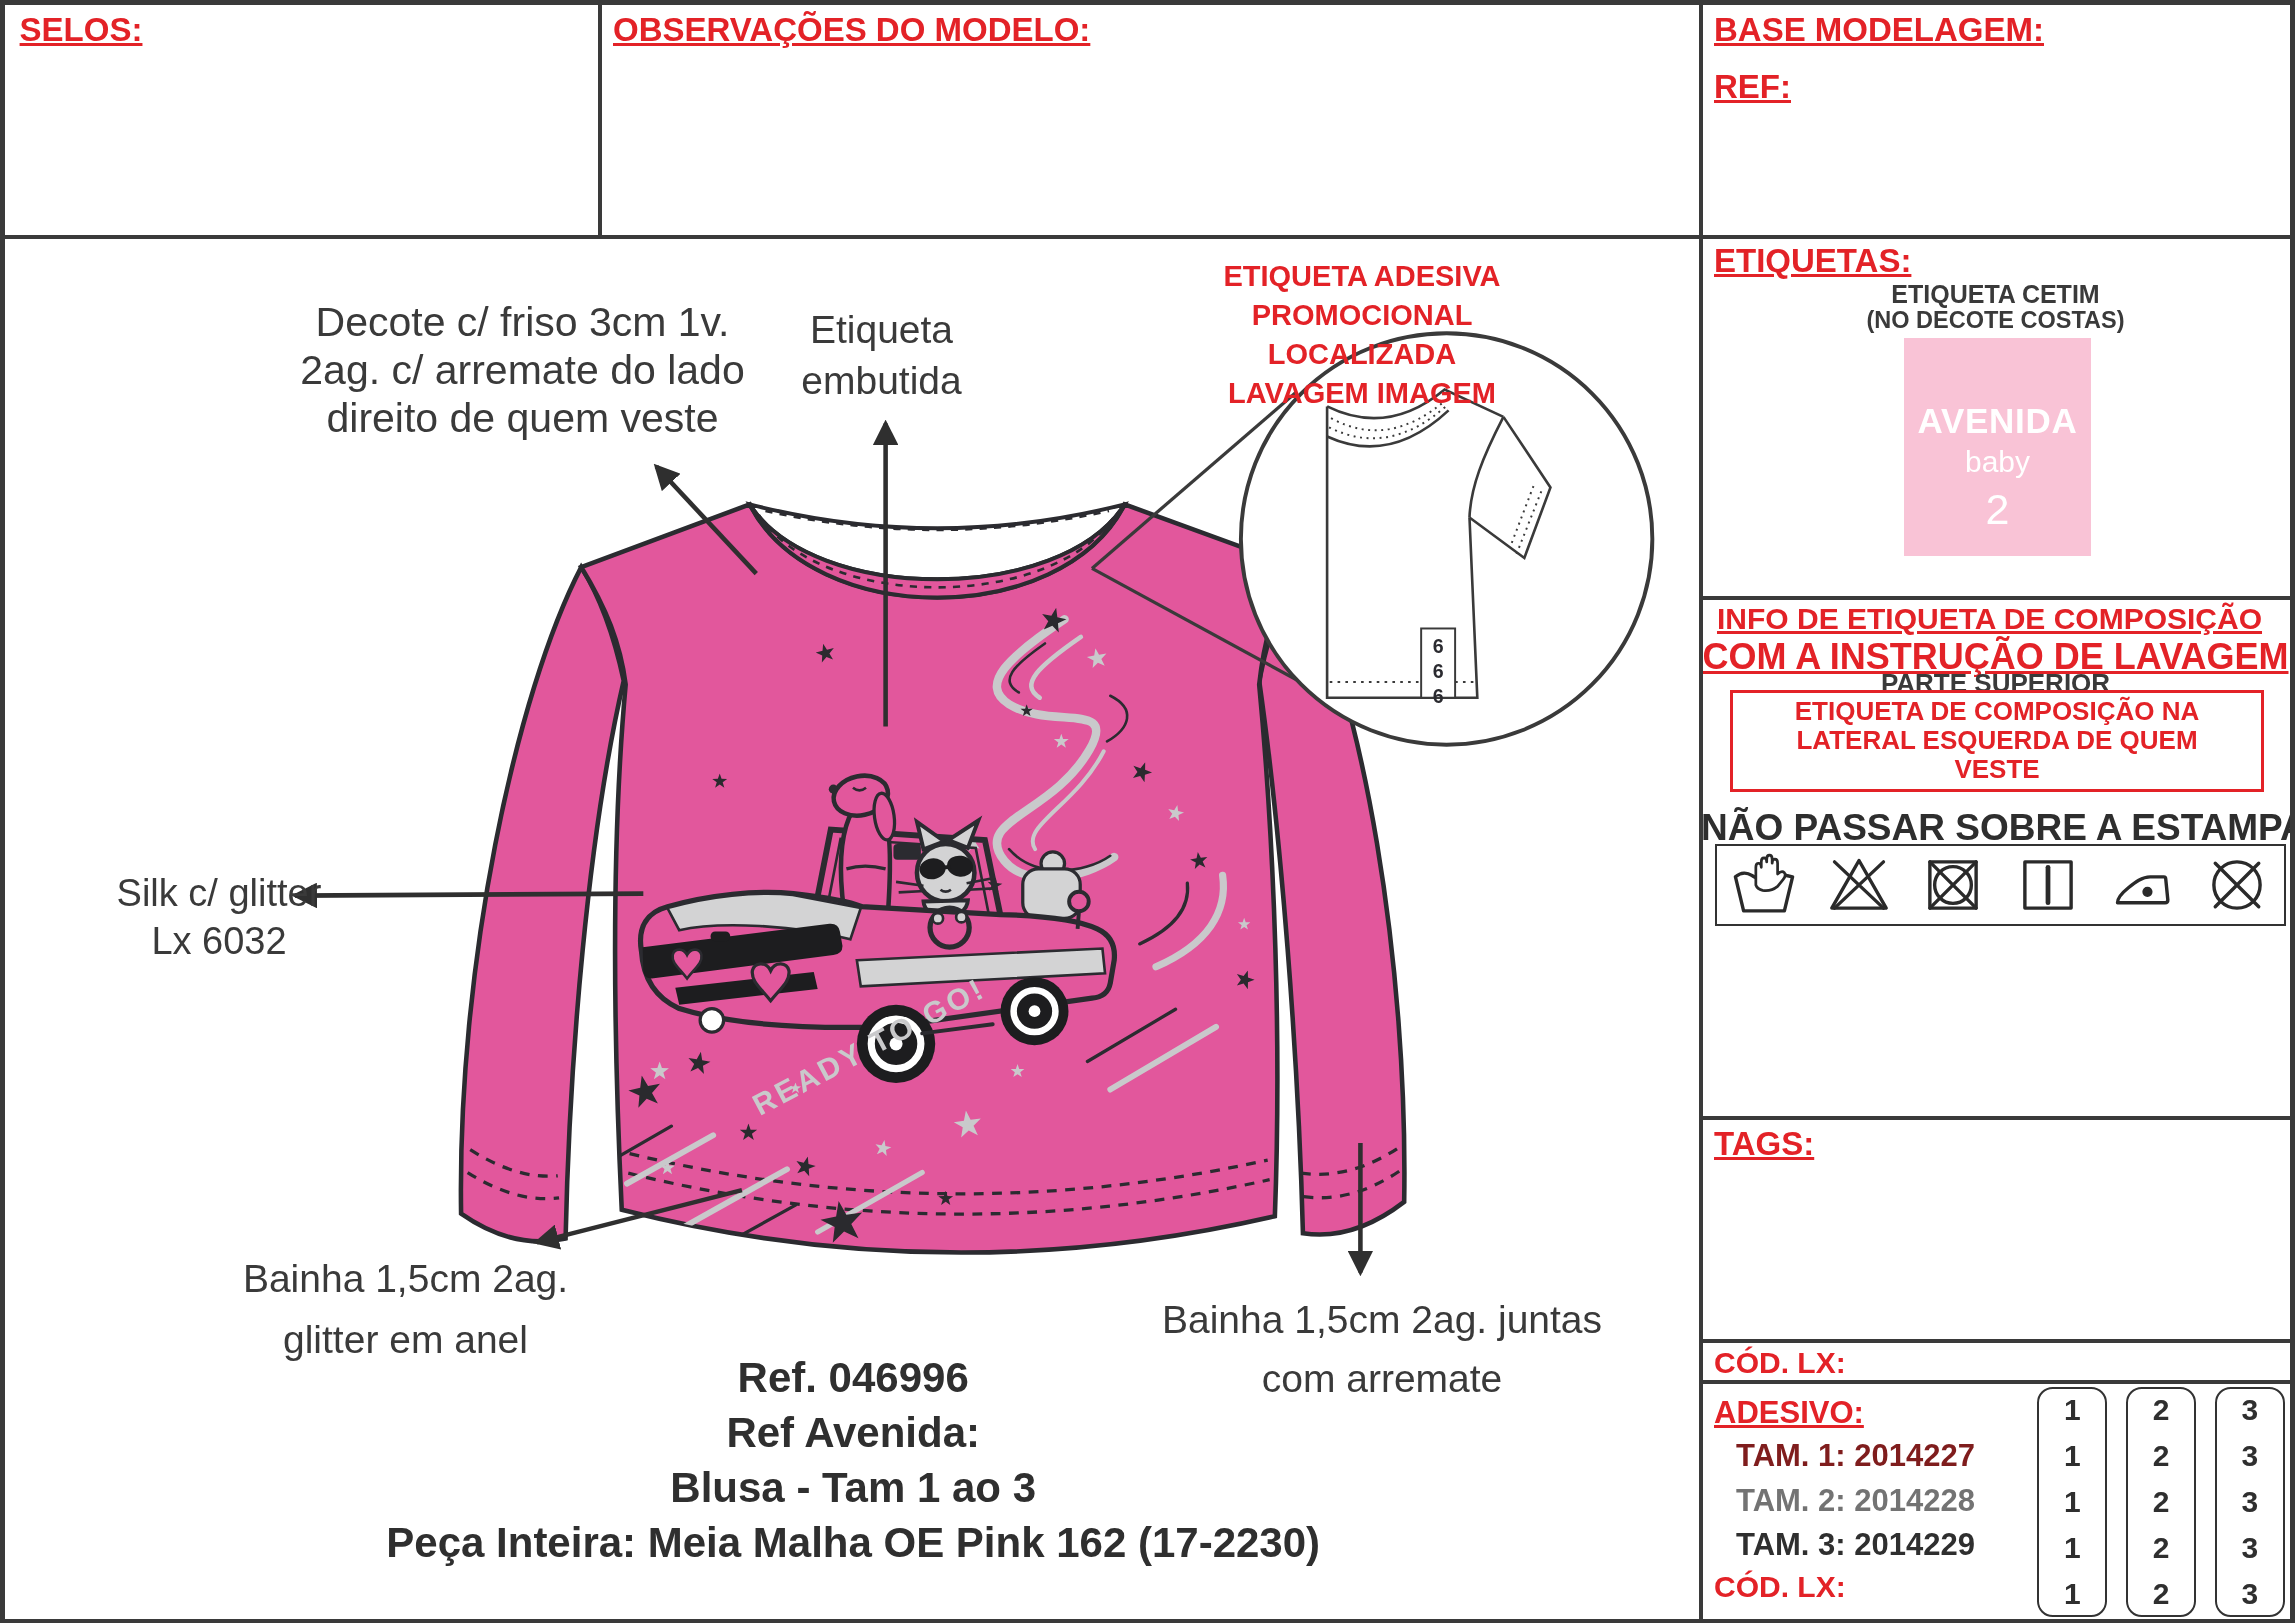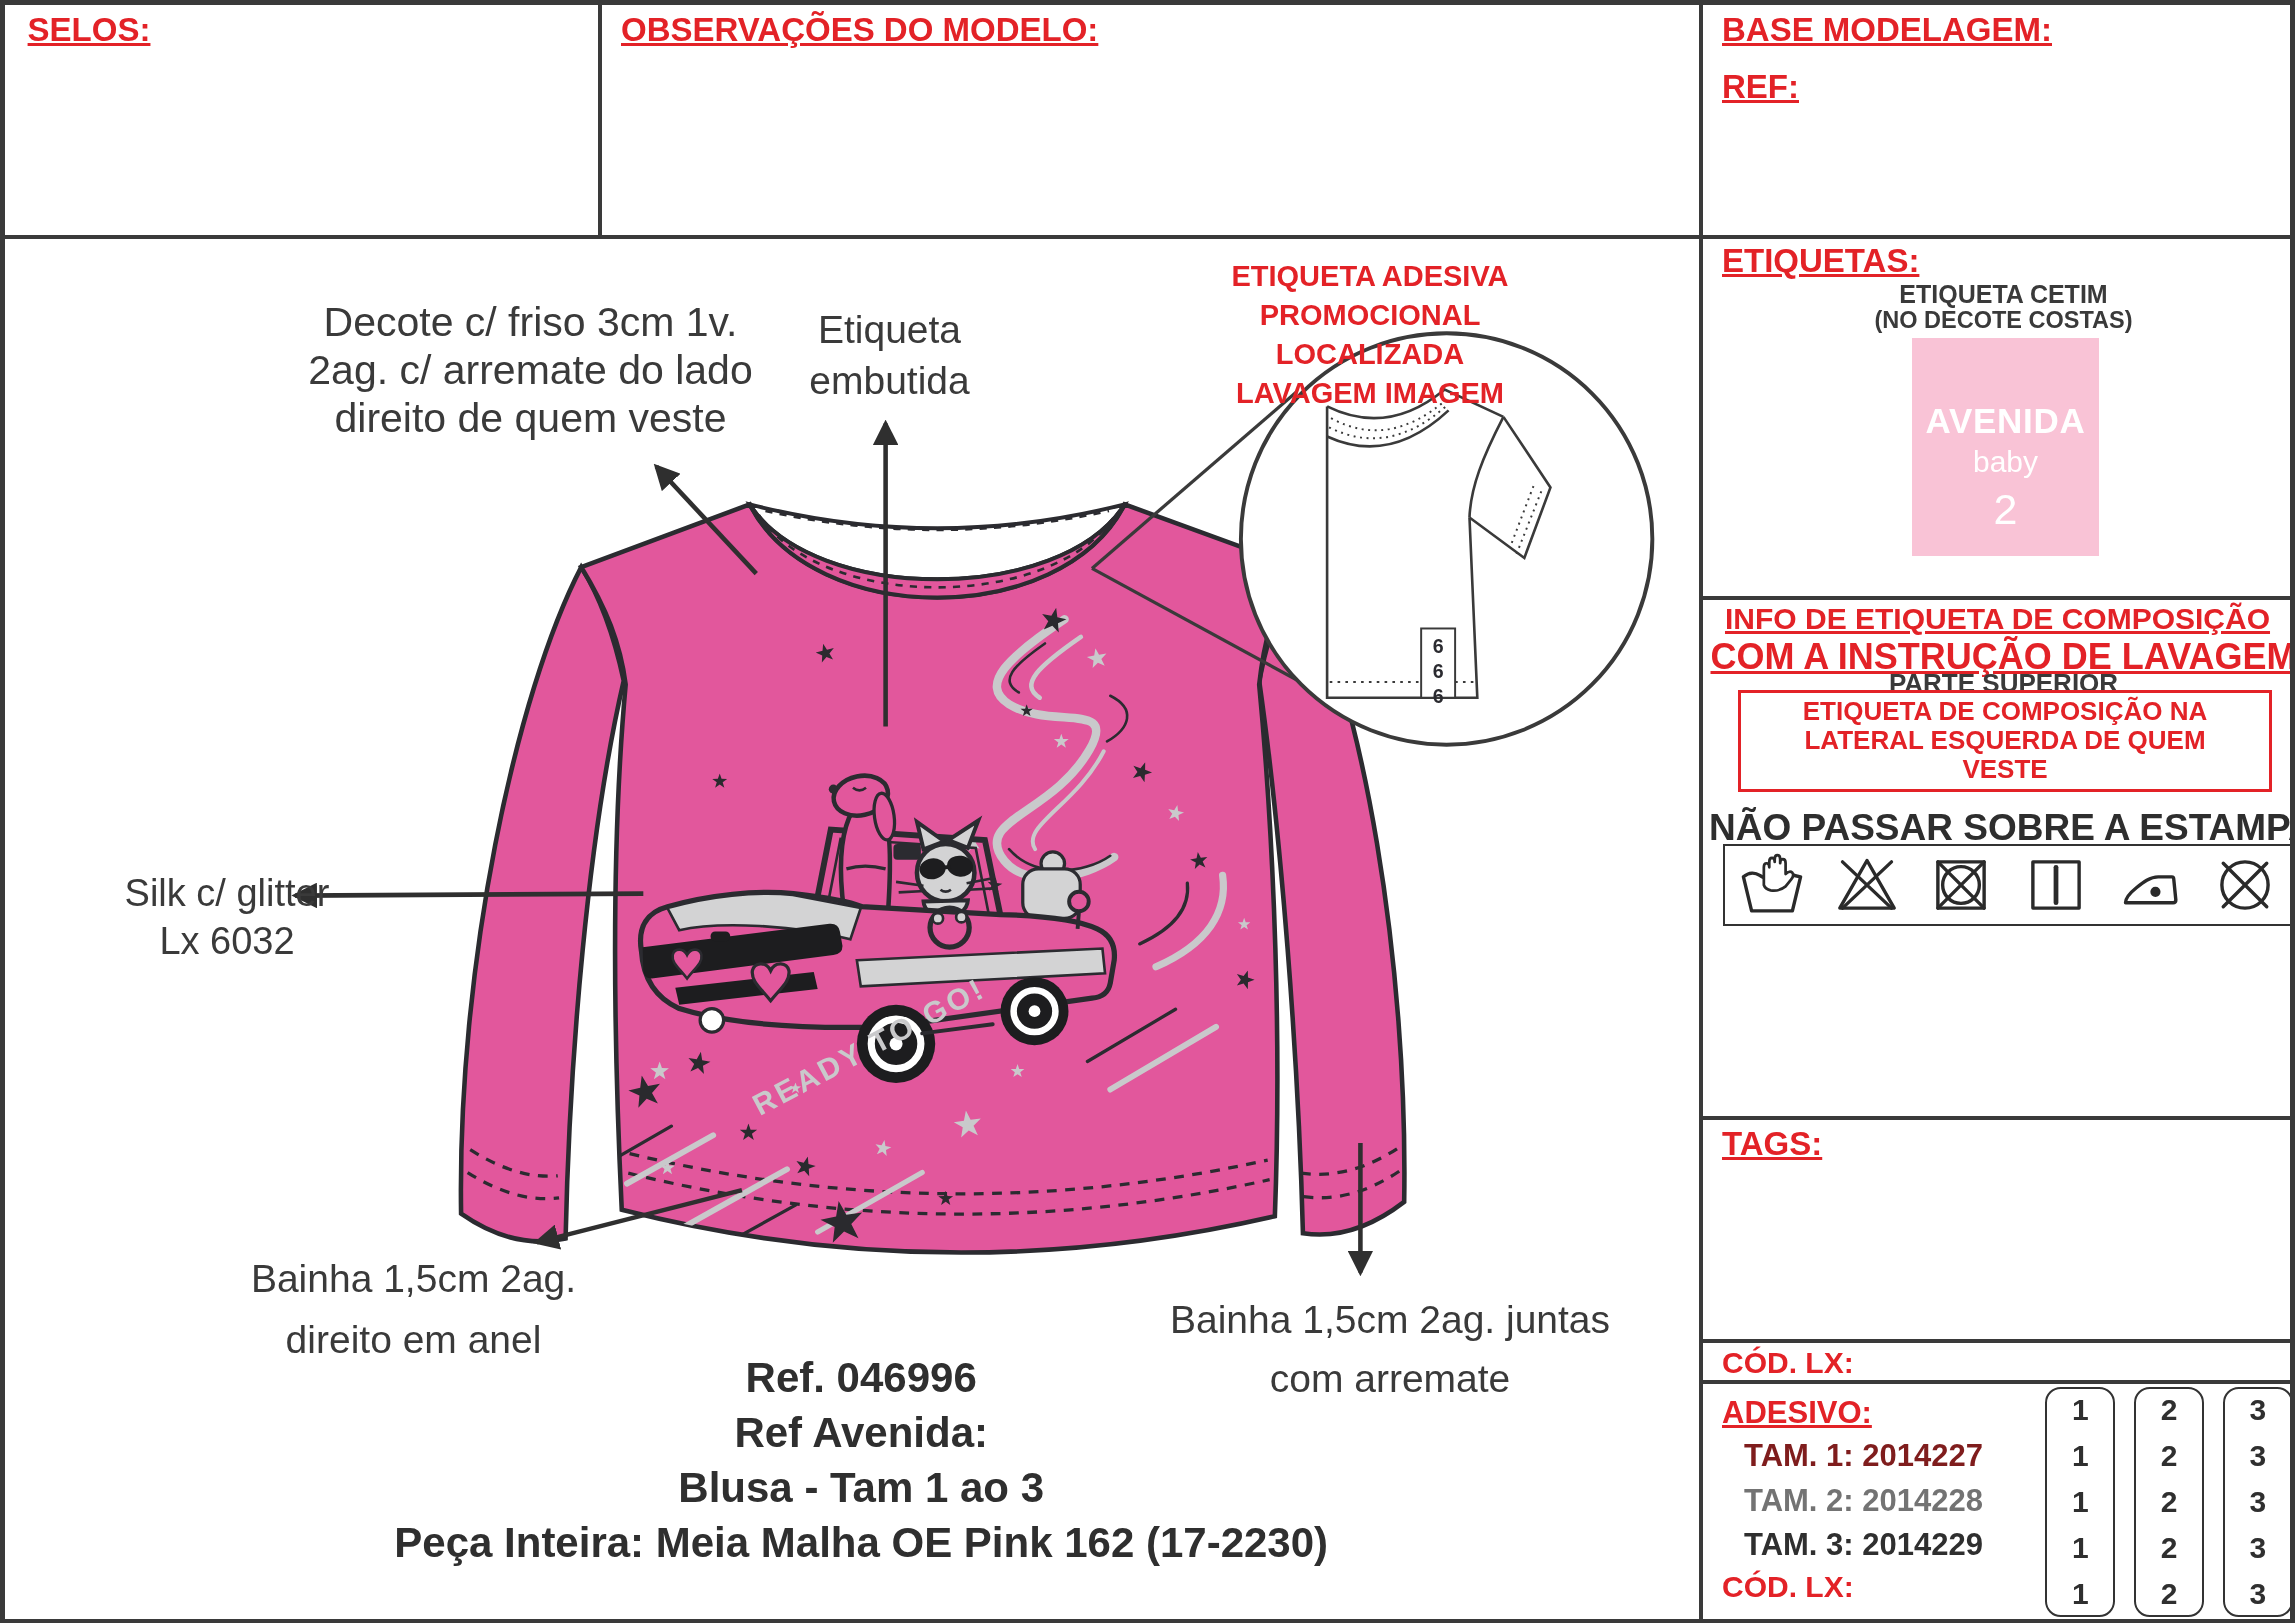--- a/index.html
+++ b/index.html
@@ -1,18 +1,18 @@
 <!DOCTYPE html>
 <html style="font-size:10.5px"><head>
 <meta charset="utf-8">
 <style>
   html,body{margin:0;padding:0;}
   body{width:2295px;height:1624px;position:relative;background:#ffffff;
        font-family:"Liberation Sans", sans-serif; color:#3a3a3a; overflow:hidden;}
-  .abs{position:absolute;margin-left:8px;}
+  .abs{position:absolute;}
   .line{position:absolute;background:#3a3a3a;z-index:30;}
   .red-h{color:#e32227;font-weight:bold;text-decoration:underline;font-size:33px;white-space:nowrap;}
   .red-h2{color:#e32227;font-weight:bold;font-size:30px;white-space:nowrap;}
   .ann{color:#3a3a3a;text-align:center;z-index:20;}
   .ctr{text-align:center;}
   svg text{font-family:"Liberation Sans", sans-serif;}
   #art{position:absolute;left:0;top:0;z-index:10;}
   .txt-layer{z-index:20;}
 </style>
 </head>
@@ -322,21 +322,21 @@
   <div>LAVAGEM IMAGEM</div>
 </div>
 
 <div class="abs ann" style="left:59px;top:869px;width:320px;font-size:38px;line-height:48px;">
   <div>Silk c/ glitter</div>
   <div>Lx 6032</div>
 </div>
 
 <div class="abs ann" style="left:144px;top:1248px;width:523px;font-size:39px;line-height:61px;">
   <div>Bainha 1,5cm 2ag.</div>
-  <div>direito em anel</div>
+  <div>glitter em anel</div>
 </div>
 
 <div class="abs ann" style="left:1111px;top:1290px;width:542px;font-size:39px;line-height:59px;">
   <div>Bainha 1,5cm 2ag. juntas</div>
   <div>com arremate</div>
 </div>
 
 <div class="abs ctr txt-layer" style="left:5.2px;top:1350px;width:1696px;font-size:42px;font-weight:bold;line-height:55px;color:#2f2f2f;">
   <div>Ref. 046996</div>
   <div>Ref Avenida:</div>

